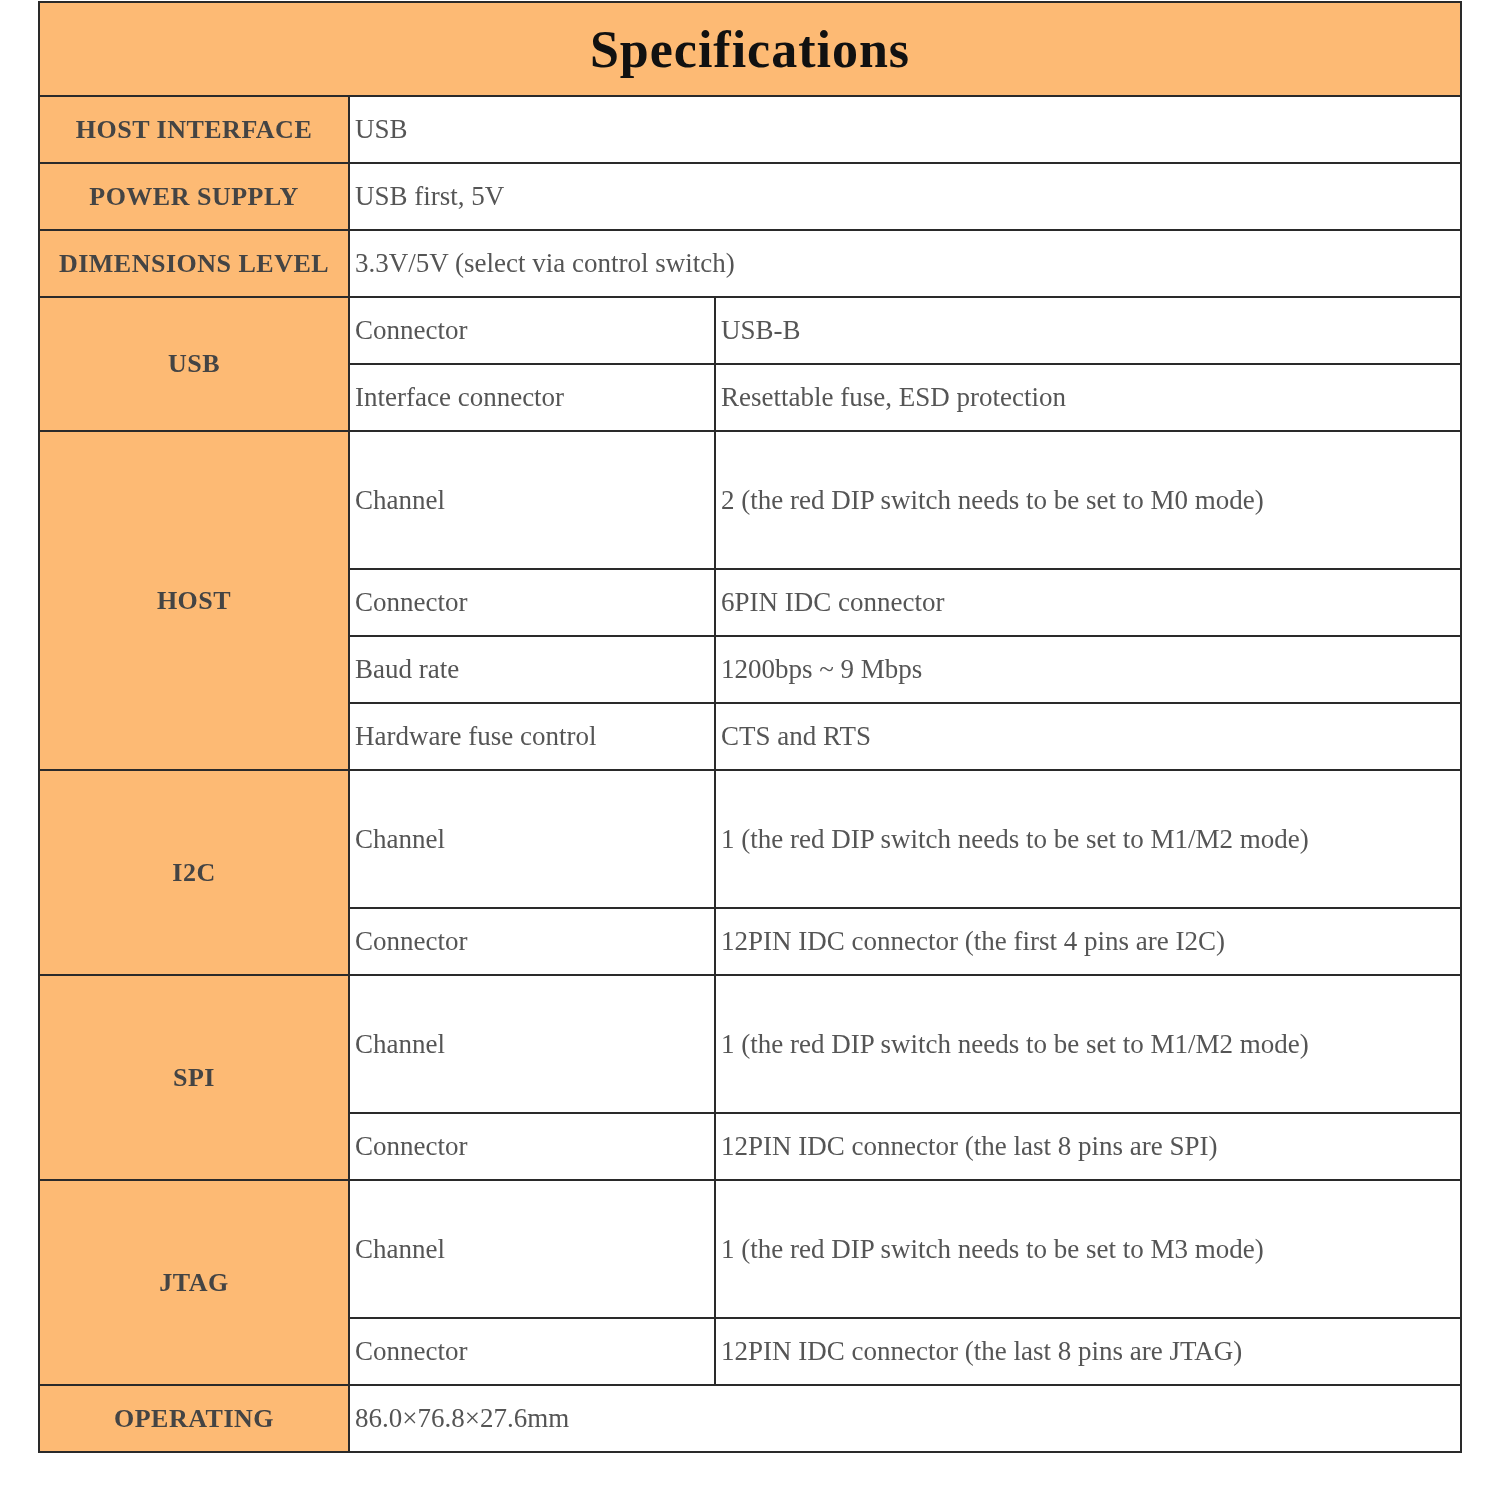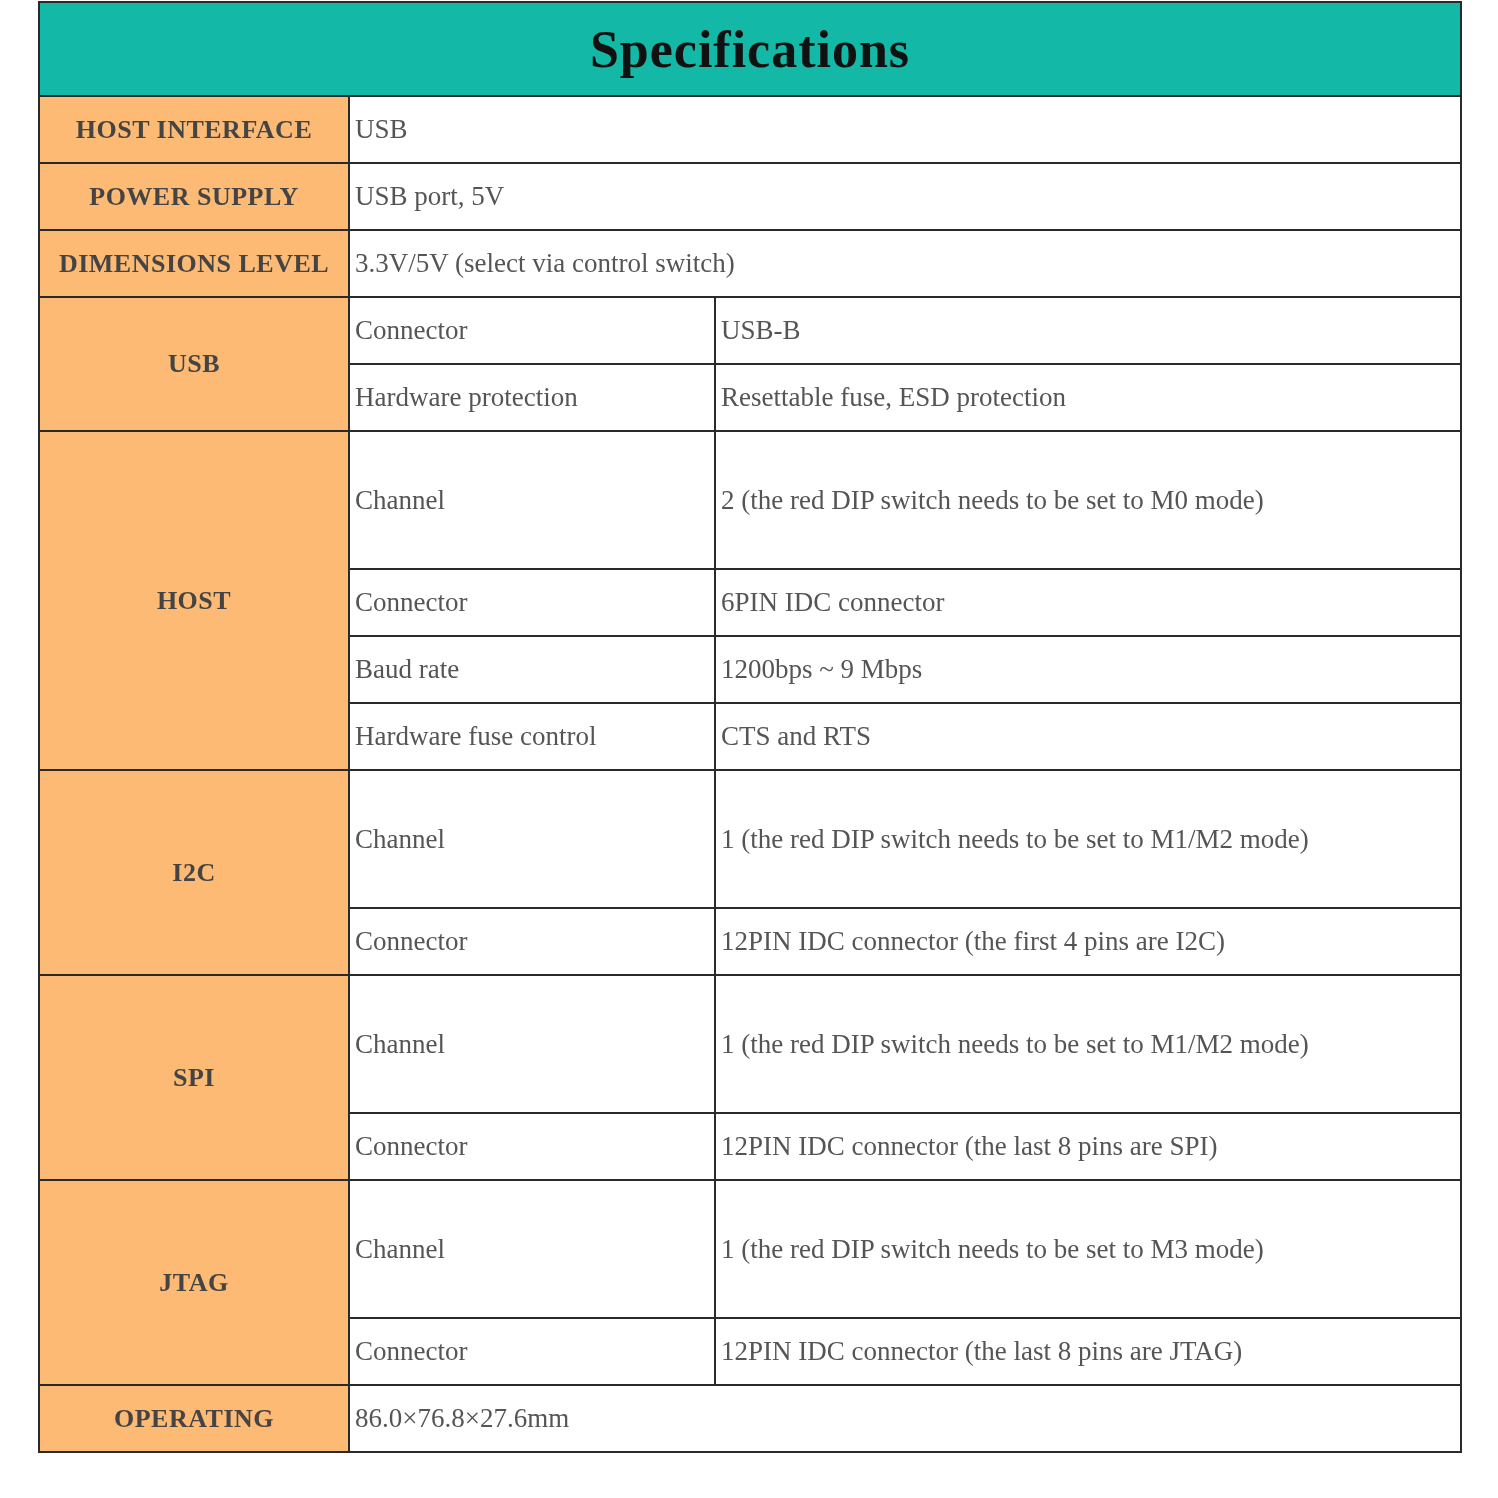--- a/index.html
+++ b/index.html
@@ -15,21 +15,21 @@
     border: 2px solid #2a2a2a;
     padding: 0;
     vertical-align: middle;
   }
   .title-cell {
     height: 92px;
     text-align: center;
     font-size: 52px;
     font-weight: bold;
     color: #111111;
-    background: #14b8a6;
+    background: #fdba74;
     letter-spacing: 1px;
   }
   .label-cell {
     background: #fdba74;
     text-align: center;
     font-weight: bold;
     font-size: 26px;
     color: #444444;
     letter-spacing: 0.5px;
     white-space: nowrap;
@@ -58,35 +58,35 @@
     <td colspan="3" class="title-cell">Specifications</td>
   </tr>
 
   <tr class="row-std">
     <td class="label-cell">HOST INTERFACE</td>
     <td colspan="2" class="value-cell">USB</td>
   </tr>
 
   <tr class="row-std">
     <td class="label-cell">POWER SUPPLY</td>
-    <td colspan="2" class="value-cell">USB port, 5V</td>
+    <td colspan="2" class="value-cell">USB first, 5V</td>
   </tr>
 
   <tr class="row-std">
     <td class="label-cell">DIMENSIONS LEVEL</td>
     <td colspan="2" class="value-cell">3.3V/5V (select via control switch)</td>
   </tr>
 
   <tr class="row-std">
     <td rowspan="2" class="label-cell">USB</td>
     <td class="value-cell">Connector</td>
     <td class="value-cell">USB-B</td>
   </tr>
   <tr class="row-std">
-    <td class="value-cell">Hardware protection</td>
+    <td class="value-cell">Interface connector</td>
     <td class="value-cell">Resettable fuse, ESD protection</td>
   </tr>
 
   <tr class="row-tall">
     <td rowspan="4" class="label-cell">HOST</td>
     <td class="value-cell">Channel</td>
     <td class="value-cell">2 (the red DIP switch needs to be set to M0 mode)</td>
   </tr>
   <tr class="row-std">
     <td class="value-cell">Connector</td>

